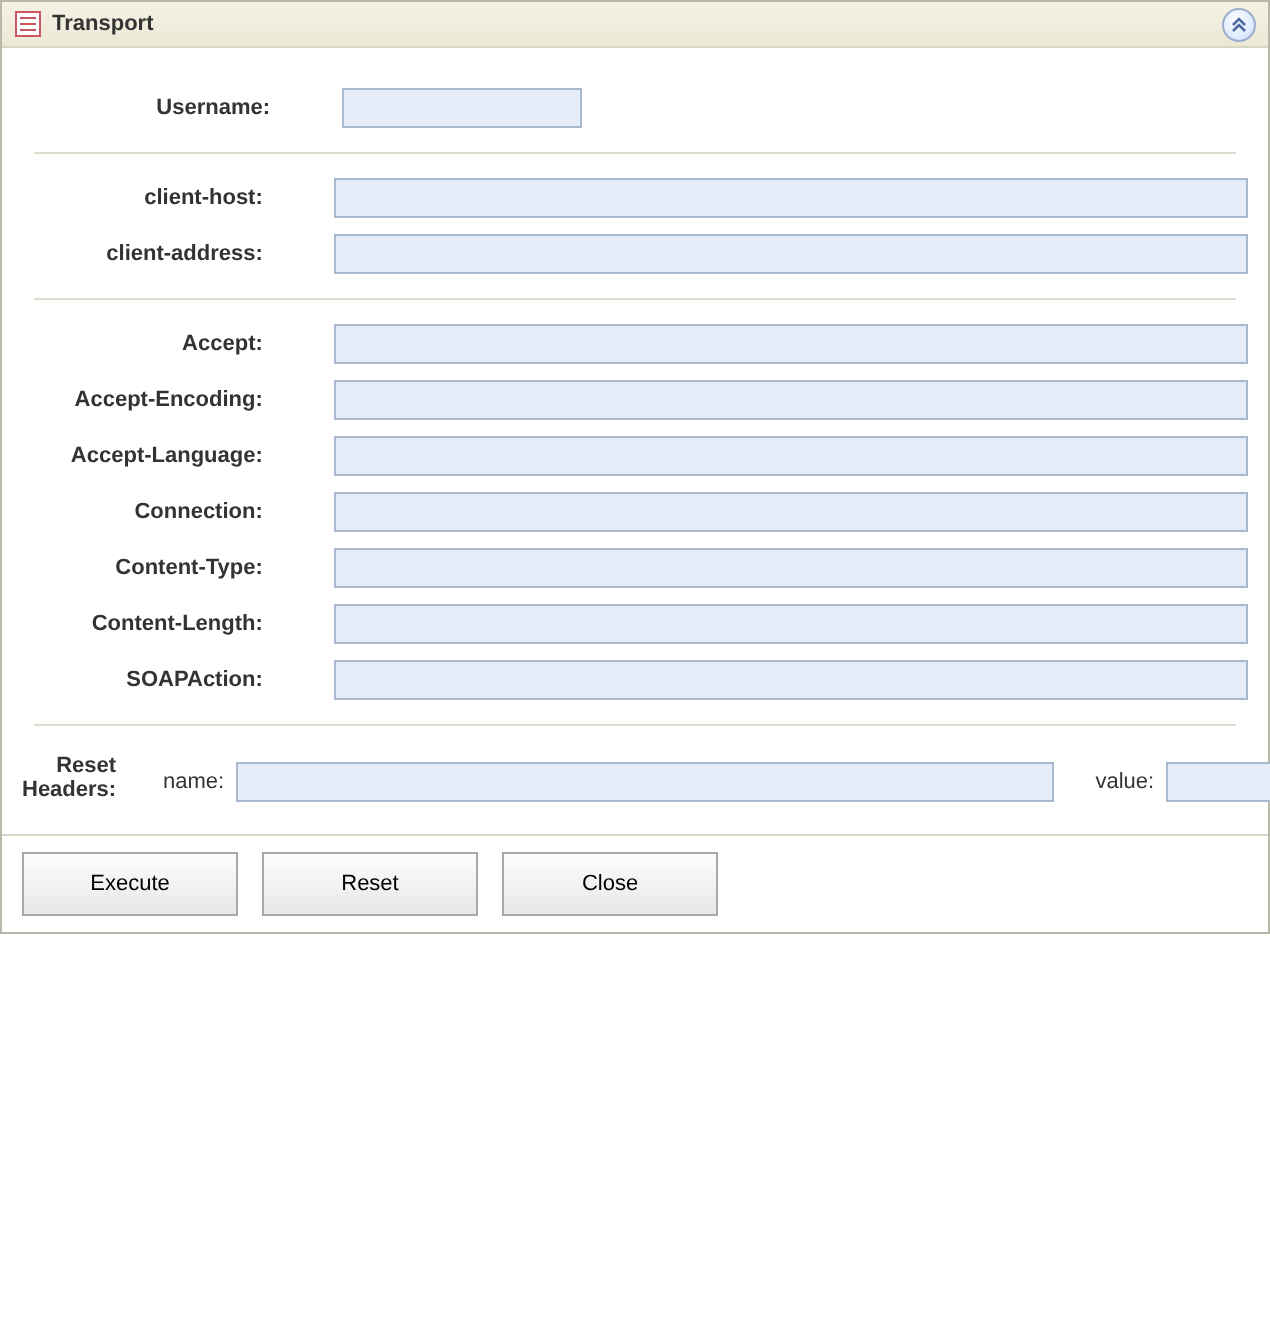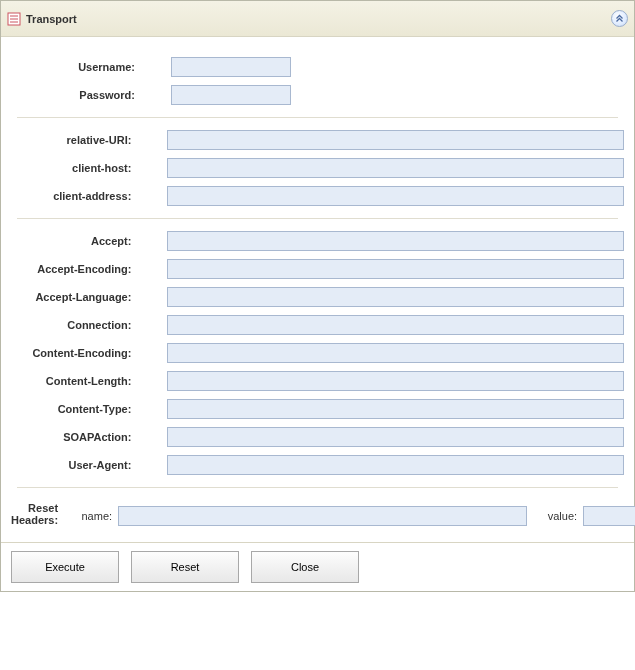--- a/index.html
+++ b/index.html
@@ -13,21 +13,21 @@
 .panel {
   border: 1px solid #b8b8a8;
   background: #fff;
 }
 .panel-header {
   background: linear-gradient(to bottom, #f4f2e5 0%, #ebe8d5 100%);
   border-bottom: 1px solid #d8d5c3;
   padding: 2px 6px;
   display: flex;
   align-items: center;
-  height: 36px;
+  height: 23px;
 }
 .panel-header-icon {
   display: inline-flex;
   margin-right: 5px;
 }
 .panel-title {
   font-weight: bold;
   font-size: 11px;
   color: #333;
   flex: 1;
@@ -127,32 +127,24 @@
       </svg>
     </span>
   </div>
 
   <div class="panel-body">
 
     <div class="form-row">
       <label class="form-label">Username:</label>
       <input class="form-input short" type="text" value="" style="">
     </div>
-    <div class="form-row">
-      <label class="form-label">Password:</label>
-      <input class="form-input short" type="password" value="" style="">
-    </div>
 
     <hr class="divider">
 
     <div class="form-row">
-      <label class="form-label">relative-URI:</label>
-      <input class="form-input long" type="text" value="" style="">
-    </div>
-    <div class="form-row">
       <label class="form-label">client-host:</label>
       <input class="form-input long" type="text" value="" style="">
     </div>
     <div class="form-row">
       <label class="form-label">client-address:</label>
       <input class="form-input long" type="text" value="" style="">
     </div>
 
     <hr class="divider">
 
@@ -166,37 +158,29 @@
     </div>
     <div class="form-row">
       <label class="form-label">Accept-Language:</label>
       <input class="form-input long" type="text" value="" style="">
     </div>
     <div class="form-row">
       <label class="form-label">Connection:</label>
       <input class="form-input long" type="text" value="" style="">
     </div>
     <div class="form-row">
-      <label class="form-label">Content-Encoding:</label>
+      <label class="form-label">Content-Type:</label>
       <input class="form-input long" type="text" value="" style="">
     </div>
     <div class="form-row">
       <label class="form-label">Content-Length:</label>
       <input class="form-input long" type="text" value="" style="">
     </div>
     <div class="form-row">
-      <label class="form-label">Content-Type:</label>
-      <input class="form-input long" type="text" value="" style="">
-    </div>
-    <div class="form-row">
       <label class="form-label">SOAPAction:</label>
-      <input class="form-input long" type="text" value="" style="">
-    </div>
-    <div class="form-row">
-      <label class="form-label">User-Agent:</label>
       <input class="form-input long" type="text" value="" style="">
     </div>
 
     <hr class="divider">
 
     <div class="user-headers-block">
       <label class="form-label" style="padding-top:4px;">Reset Headers:</label>
       <div class="user-headers-fields">
         <div class="subrow">
           <label class="sub-label">name:</label>

